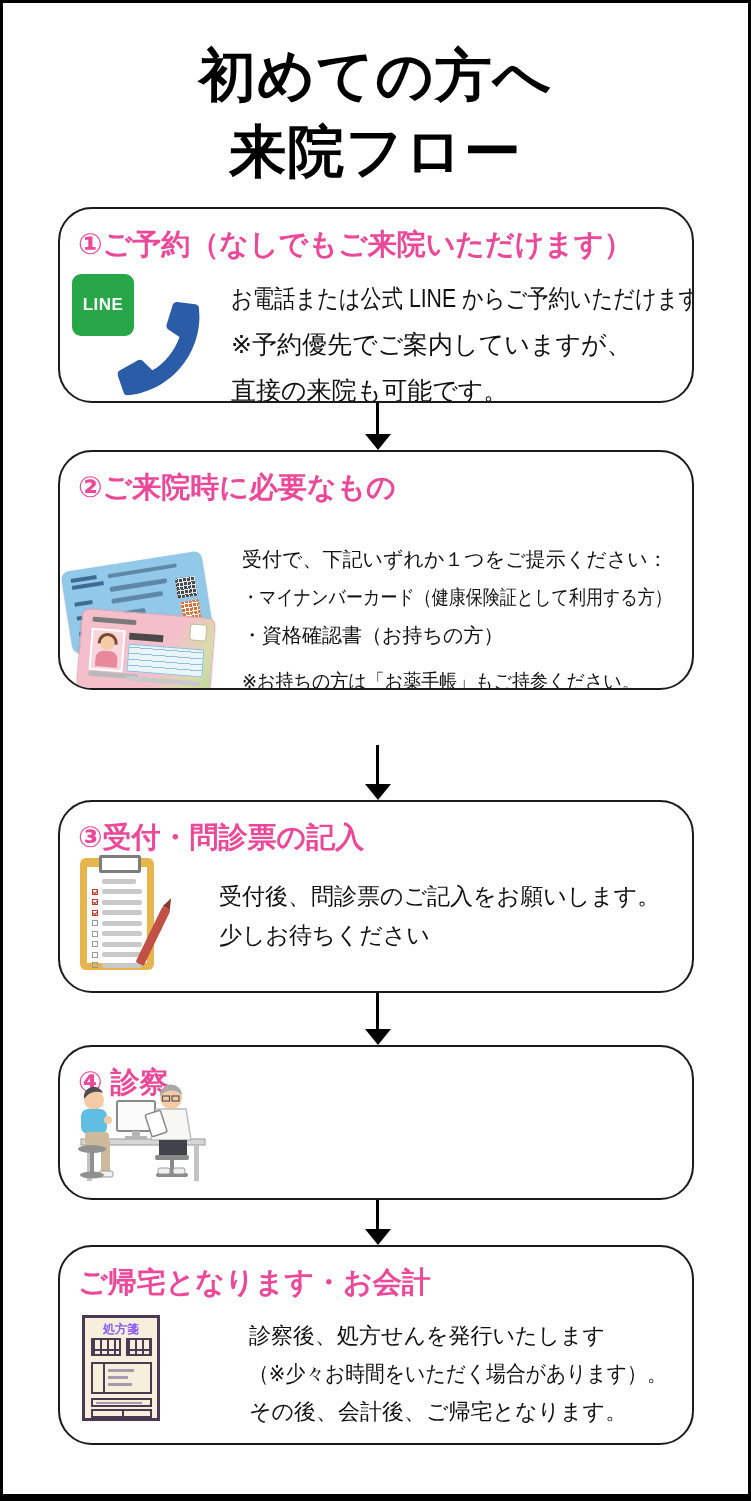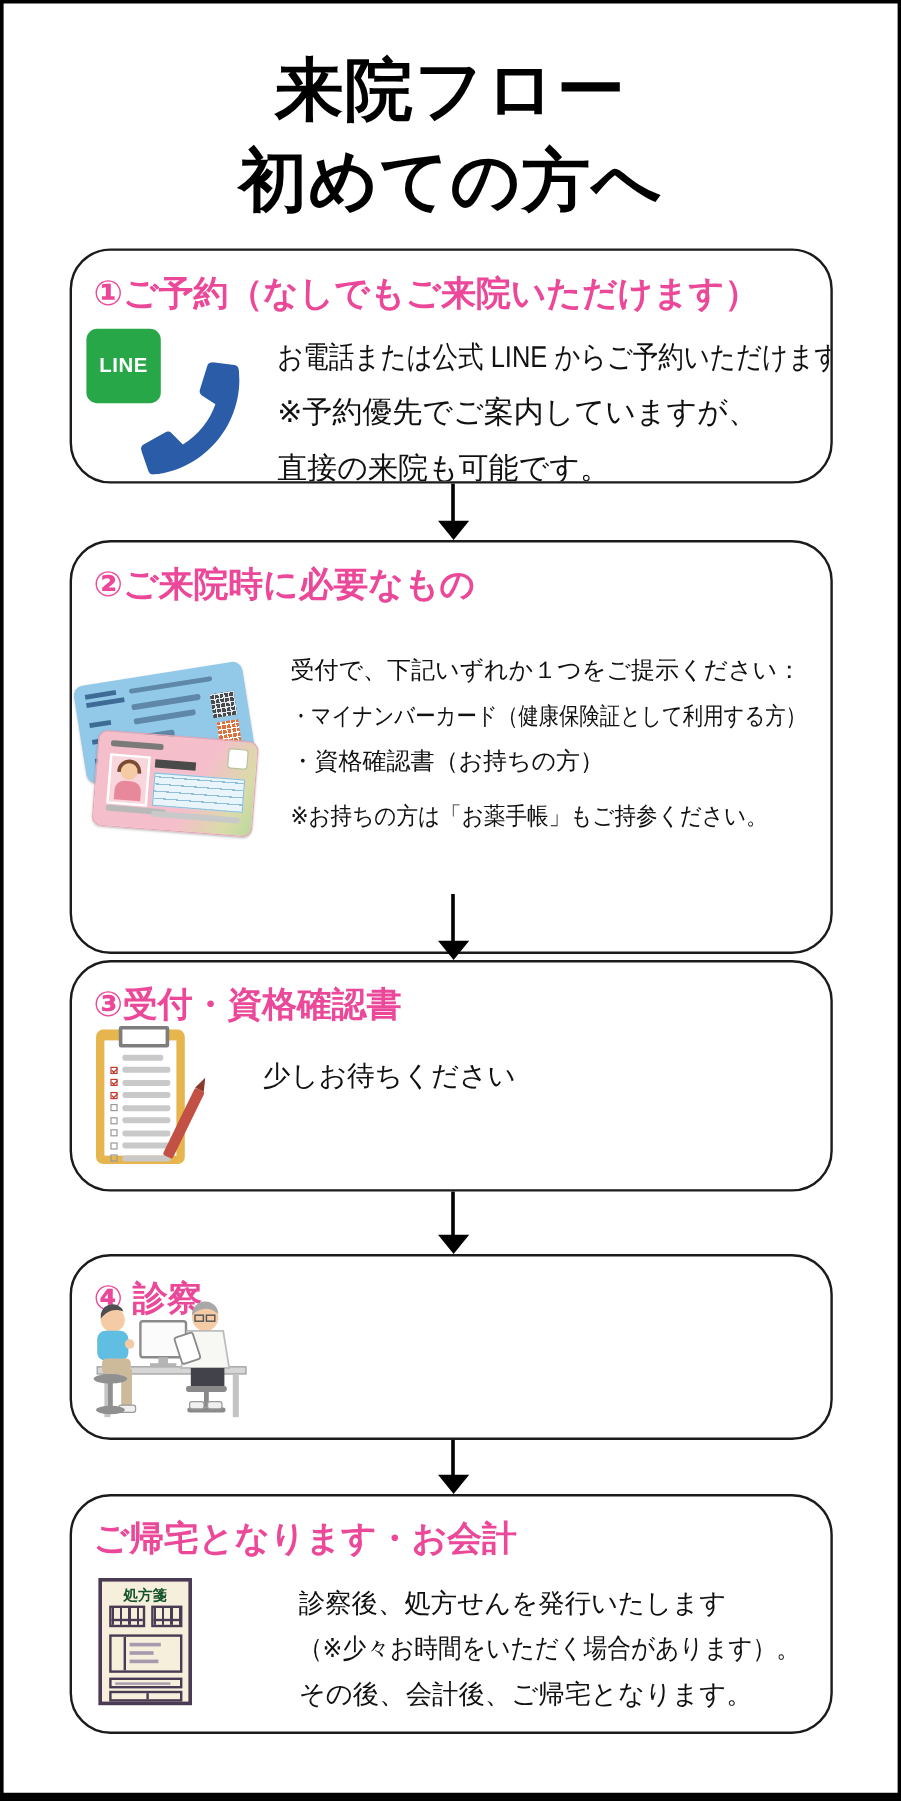--- a/index.html
+++ b/index.html
@@ -13,21 +13,21 @@
   .title{
     position:absolute;top:34px;left:0;width:100%;text-align:center;
     font-size:57px;line-height:76px;font-weight:900;color:#000;letter-spacing:1px;
   }
   
   .step{
     position:absolute;left:55px;width:636px;background:#fff;
     border:2px solid #1b1b1b;border-radius:34px;box-sizing:border-box;overflow:hidden;
   }
   #step1{top:204px;height:196px;}
-  #step2{top:447px;height:345px;}
+  #step2{top:447px;height:240px;}
   #step3{top:797px;height:193px;}
   #step4{top:1042px;height:155px;}
   #step5{top:1242px;height:200px;}
   .step-heading{
     position:absolute;left:18px;top:16px;font-size:29px;font-weight:700;color:#ec4899;
     white-space:nowrap;letter-spacing:0;
   }
   .step-text{position:absolute;white-space:nowrap;}
   .step-text div{transform-origin:left center;}
   #step1 .step-text{left:171px;top:66px;font-size:25px;line-height:46px;}
@@ -117,21 +117,21 @@
     transform:rotate(26deg);transform-origin:bottom center;z-index:3;
   }
   .pencil::before{
     content:"";position:absolute;top:-11px;left:0;width:0;height:0;
     border-left:4.5px solid transparent;border-right:4.5px solid transparent;border-bottom:11px solid #8a3a2c;
   }
   
   .consult{position:absolute;left:7px;top:36px;width:150px;height:108px;}
   
   .rx{position:absolute;left:22px;top:68px;width:78px;height:106px;background:#F6EFDC;border:3px solid #4A3A54;box-sizing:border-box;}
-  .rx-title{position:absolute;top:3px;left:0;width:100%;text-align:center;font-size:12px;font-weight:700;color:#14532d;font-family:Liberation Serif, serif;}
+  .rx-title{position:absolute;top:3px;left:0;width:100%;text-align:center;font-size:12px;font-weight:700;color:#8b5cf6;font-family:Liberation Serif, serif;}
   .rx-grid{
     position:absolute;left:6px;top:20px;width:30px;height:18px;border:2px solid #4A3A54;box-sizing:border-box;
     background-image:repeating-linear-gradient(90deg,#4A3A54 0 2px,transparent 2px 7px),
       linear-gradient(#4A3A54 0 0);
     background-size:100% 100%,100% 2px;background-position:0 0,0 9px;background-repeat:no-repeat;
   }
   .rx-grid.g2{left:41px;width:26px;}
   .rx-main{position:absolute;left:6px;top:44px;width:61px;height:32px;border:2px solid #4A3A54;box-sizing:border-box;}
   .rx-main::before{content:"";position:absolute;left:10px;top:0;bottom:0;width:2px;background:#4A3A54;}
   .rx-b1{position:absolute;left:15px;top:5px;width:26px;height:3px;background:#A79AAE;}
@@ -141,22 +141,22 @@
   .rx-row1::before{content:"";position:absolute;left:3px;top:2px;width:46px;height:2px;background:#A79AAE;}
   .rx-row2{position:absolute;left:6px;top:91px;width:61px;height:9px;border:2px solid #4A3A54;box-sizing:border-box;}
   .rx-row2::before{content:"";position:absolute;left:50%;top:0;bottom:0;width:2px;background:#4A3A54;}
 </style>
 </head>
 <body>
 
 <div class="page">
 
   <div class="title">
+    <div>初めての方へ</div>
     <div>来院フロー</div>
-    <div>初めての方へ</div>
   </div>
 
   <div class="step" id="step1">
     <div class="step-heading">①ご予約（なしでもご来院いただけます）</div>
     <div class="icon-line-phone">
       <div class="line-badge">
         <span>LINE</span>
       </div>
       <svg class="phone-svg" viewBox="0 0 512 512" aria-hidden="true">
         <path fill="#2B5CA7" d="M493.4 24.6l-104-24c-11.3-2.6-22.9 3.3-27.5 13.9l-48 112c-4.2 9.8-1.4 21.3 6.9 28l60.6 49.6c-36 76.7-98.9 140.5-177.2 177.2l-49.6-60.6c-6.8-8.3-18.2-11.1-28-6.9l-112 48C3.9 366.5-2 378.1.6 389.4l24 104C27.1 504.2 36.7 512 48 512c256.1 0 464-207.5 464-464 0-11.2-7.7-20.9-18.6-23.4z"></path>
@@ -211,21 +211,21 @@
       <div class="gap-top squeeze-90">※お持ちの方は「お薬手帳」もご持参ください。</div>
     </div>
   </div>
 
   <div class="arrow" id="arrow2">
     <div class="shaft"></div>
     <div class="head"></div>
   </div>
 
   <div class="step" id="step3">
-    <div class="step-heading">③受付・資格確認書</div>
+    <div class="step-heading">③受付・問診票の記入</div>
     <div class="clipboard">
       <div class="clip"></div>
       <div class="paper">
         <div class="cb-rows">
           <div class="cb-row">
               <span class="bar short"></span>
             </div>
           <div class="cb-row">
               <span class="box checked"></span>
               <span class="bar"></span>
@@ -256,20 +256,21 @@
             </div>
           <div class="cb-row">
               <span class="box"></span>
               <span class="bar"></span>
             </div>
         </div>
       </div>
       <div class="pencil"></div>
     </div>
     <div class="step-text">
+      <div>受付後、問診票のご記入をお願いします。</div>
       <div>少しお待ちください</div>
     </div>
   </div>
 
   <div class="arrow" id="arrow3">
     <div class="shaft"></div>
     <div class="head"></div>
   </div>
 
   <div class="step" id="step4">

